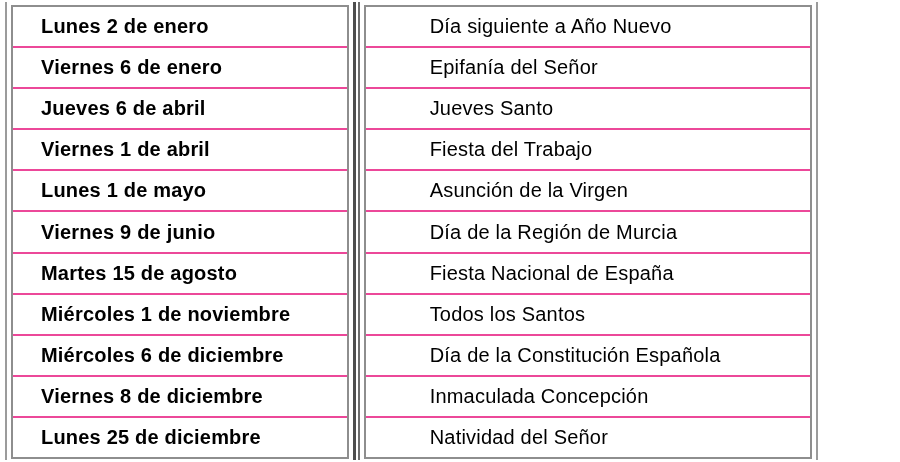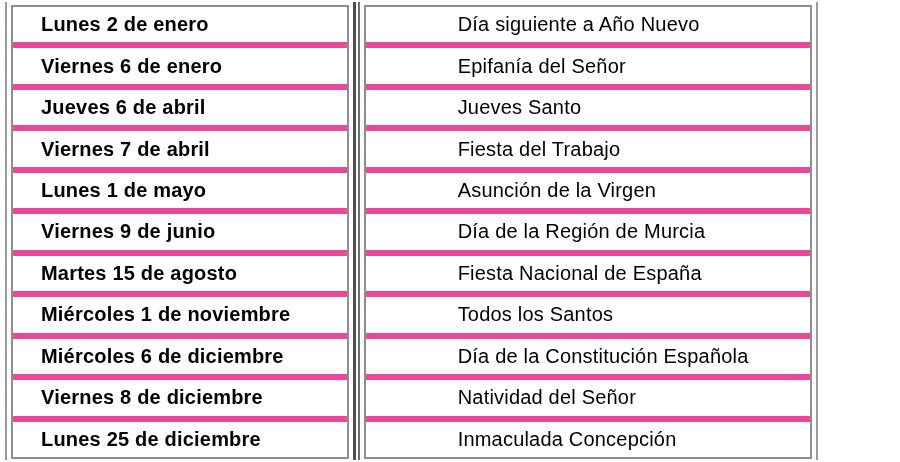--- a/index.html
+++ b/index.html
@@ -43,54 +43,54 @@
     flex-direction: column;
     background: #ffffff;
   }
   .row {
     flex: 1;
     display: flex;
     align-items: center;
     overflow: hidden;
   }
   .row + .row {
-    border-top: 6px solid #ec4899;
+    border-top: 2px solid #ec4899;
   }
   .cell {
     font-size: 20px;
     color: #000000;
     letter-spacing: 0.2px;
     white-space: nowrap;
   }
   .date-cell {
     font-weight: bold;
     padding-left: 28px;
   }
   .name-cell {
-    padding-left: 92px;
+    padding-left: 64px;
   }
 </style>
 </head>
 <body>
 
 <div class="table-wrap">
 
   <div class="panel panel-left">
     <div class="inner">
       <div class="row">
           <span class="cell date-cell">Lunes 2 de enero</span>
         </div>
       <div class="row">
           <span class="cell date-cell">Viernes 6 de enero</span>
         </div>
       <div class="row">
           <span class="cell date-cell">Jueves 6 de abril</span>
         </div>
       <div class="row">
-          <span class="cell date-cell">Viernes 7 de abril</span>
+          <span class="cell date-cell">Viernes 1 de abril</span>
         </div>
       <div class="row">
           <span class="cell date-cell">Lunes 1 de mayo</span>
         </div>
       <div class="row">
           <span class="cell date-cell">Viernes 9 de junio</span>
         </div>
       <div class="row">
           <span class="cell date-cell">Martes 15 de agosto</span>
         </div>
@@ -132,21 +132,21 @@
       <div class="row">
           <span class="cell name-cell">Fiesta Nacional de España</span>
         </div>
       <div class="row">
           <span class="cell name-cell">Todos los Santos</span>
         </div>
       <div class="row">
           <span class="cell name-cell">Día de la Constitución Española</span>
         </div>
       <div class="row">
-          <span class="cell name-cell">Natividad del Señor</span>
+          <span class="cell name-cell">Inmaculada Concepción</span>
         </div>
       <div class="row">
-          <span class="cell name-cell">Inmaculada Concepción</span>
+          <span class="cell name-cell">Natividad del Señor</span>
         </div>
     </div>
   </div>
 
 </div>
 
 </body></html>

